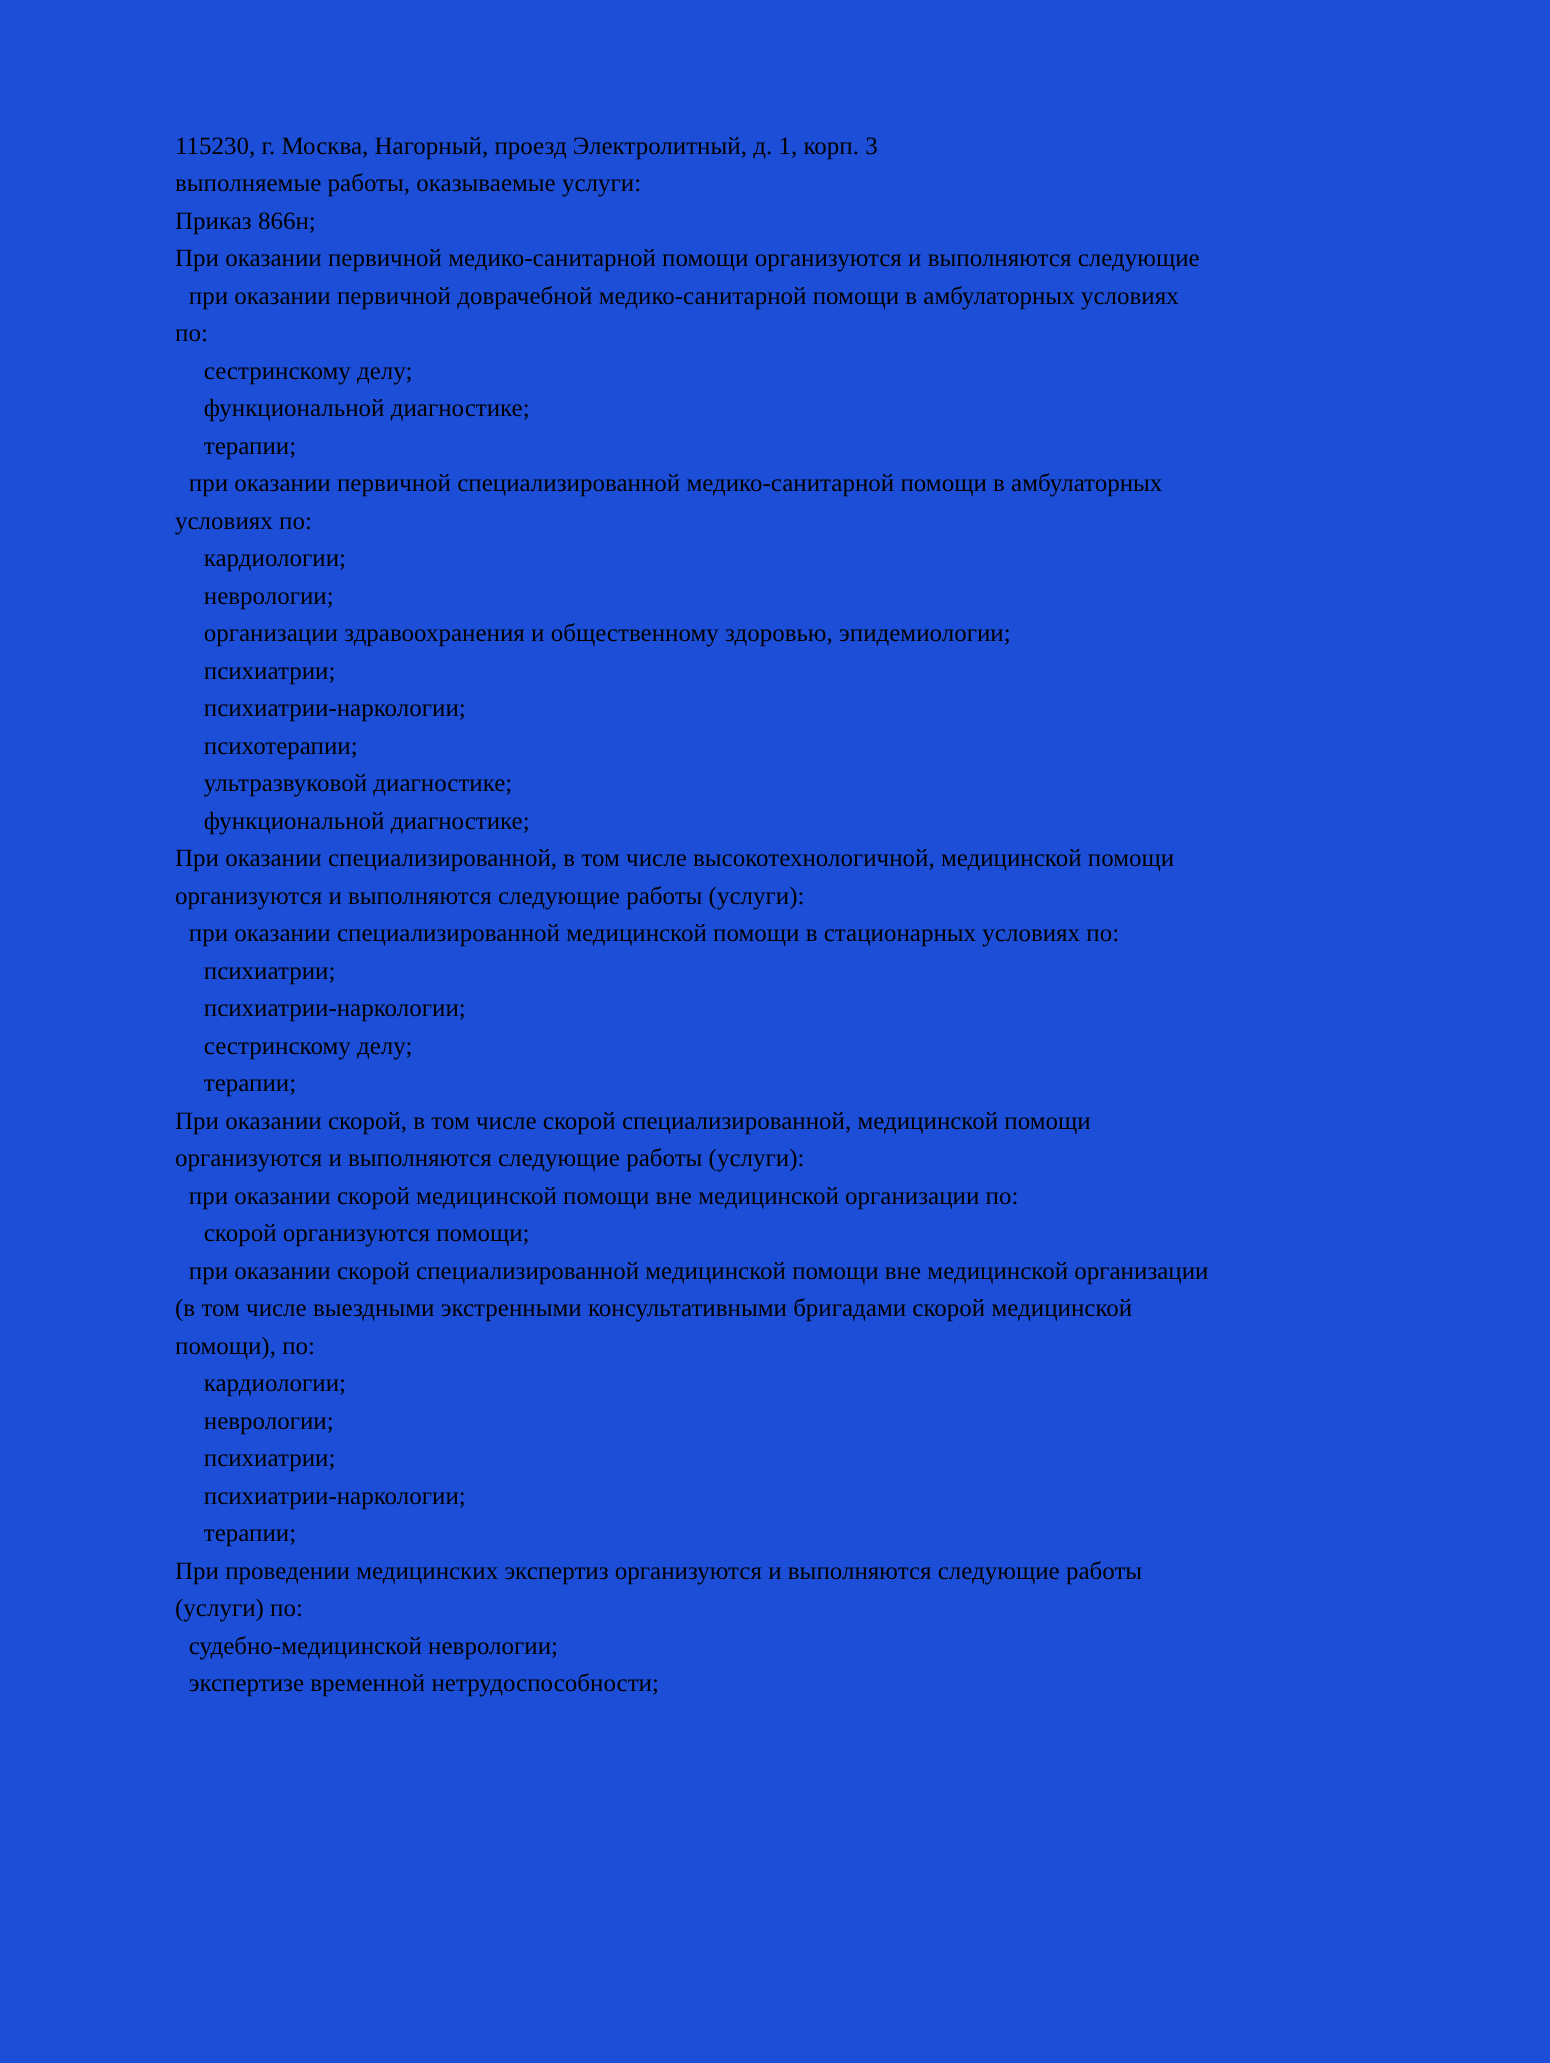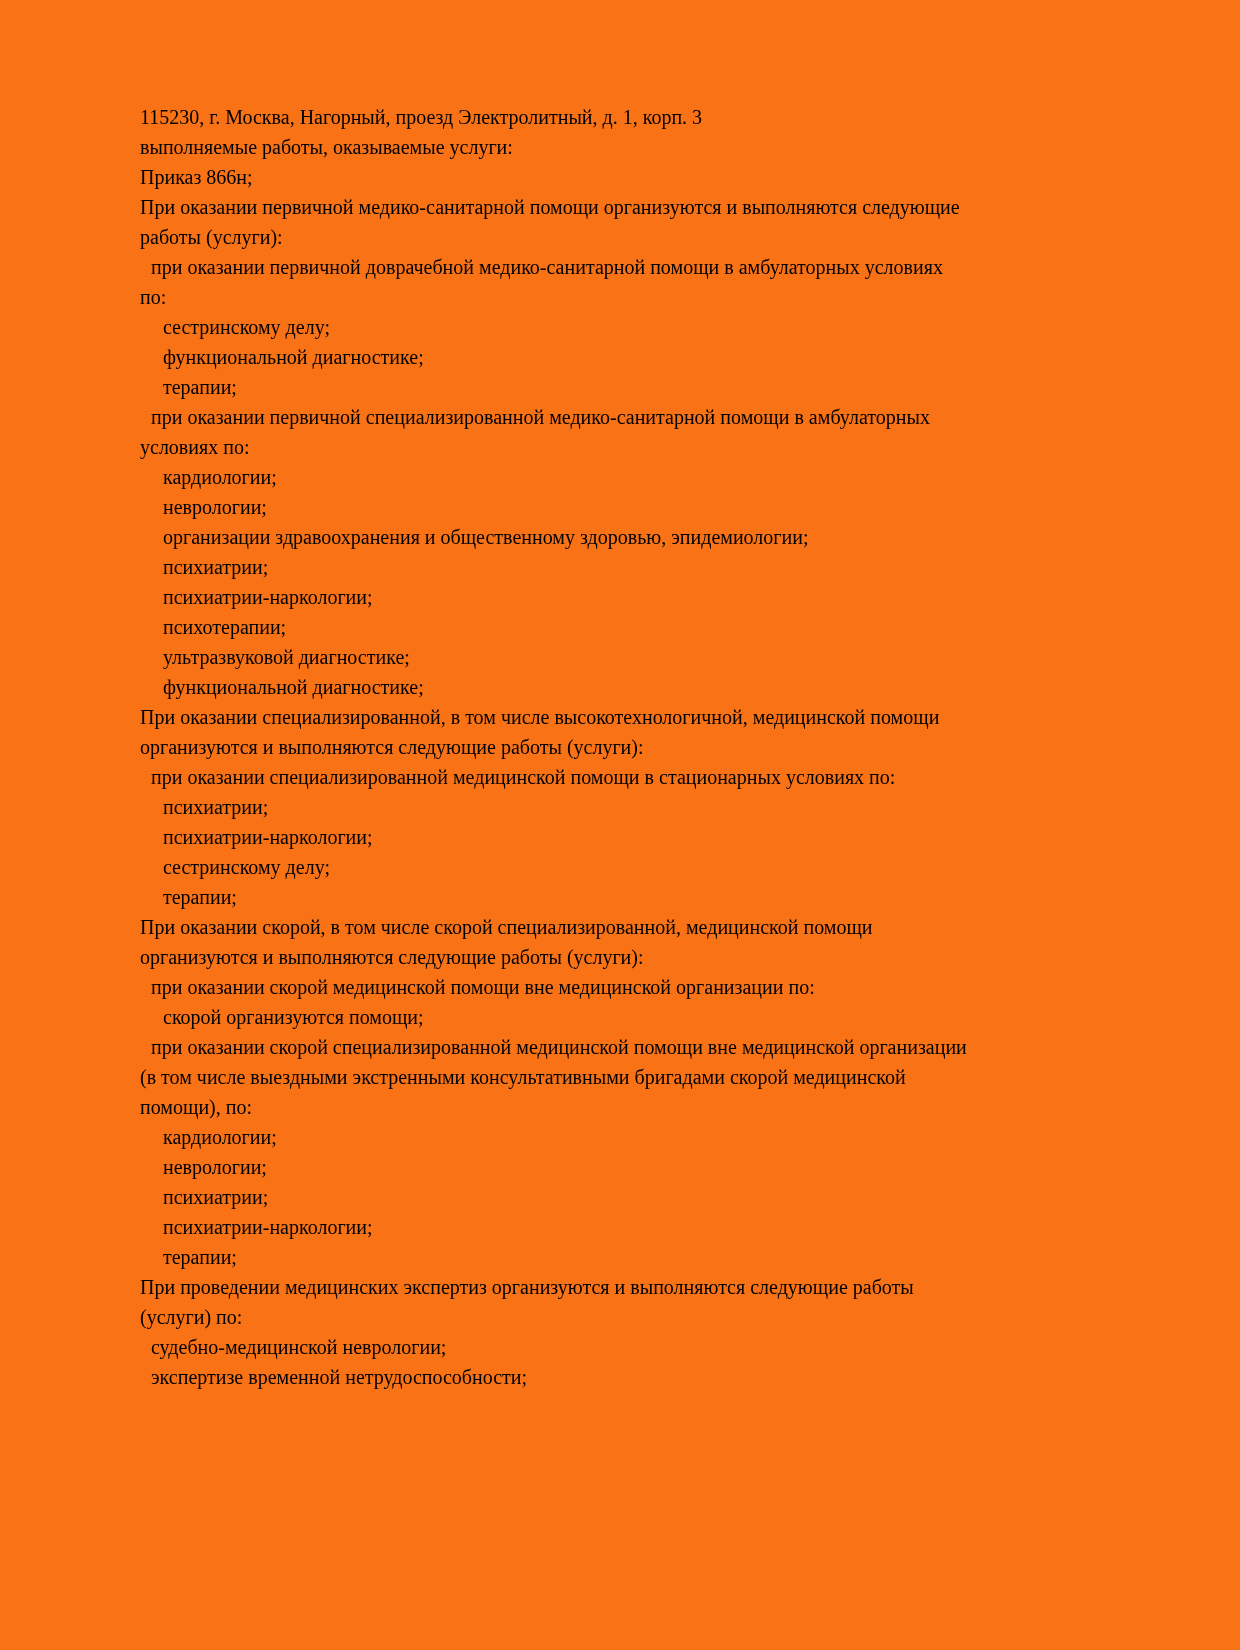--- a/index.html
+++ b/index.html
@@ -16,21 +16,21 @@
     font-size: 20px;
     line-height: 30px;
     color: #000000;
   }
   .document-page {
     position: absolute;
     top: 0;
     left: 0;
     width: 1240px;
     height: 1650px;
-    background: #f97316;
+    background: #1d4ed8;
   }
   .document-body {
     position: absolute;
     top: 102px;
     left: 140px;
     right: 40px;
   }
   .ln {
     white-space: pre;
     height: 30px;
@@ -41,21 +41,20 @@
 </style>
 </head>
 <body>
 
 <div class="document-page">
   <div class="document-body">
       <div class="ln ind0">115230, г. Москва, Нагорный, проезд Электролитный, д. 1, корп. 3</div>
       <div class="ln ind0">выполняемые работы, оказываемые услуги:</div>
       <div class="ln ind0">Приказ 866н;</div>
       <div class="ln ind0">При оказании первичной медико-санитарной помощи организуются и выполняются следующие</div>
-      <div class="ln ind0">работы (услуги):</div>
       <div class="ln ind1">при оказании первичной доврачебной медико-санитарной помощи в амбулаторных условиях</div>
       <div class="ln ind0">по:</div>
       <div class="ln ind2">сестринскому делу;</div>
       <div class="ln ind2">функциональной диагностике;</div>
       <div class="ln ind2">терапии;</div>
       <div class="ln ind1">при оказании первичной специализированной медико-санитарной помощи в амбулаторных</div>
       <div class="ln ind0">условиях по:</div>
       <div class="ln ind2">кардиологии;</div>
       <div class="ln ind2">неврологии;</div>
       <div class="ln ind2">организации здравоохранения и общественному здоровью, эпидемиологии;</div>

